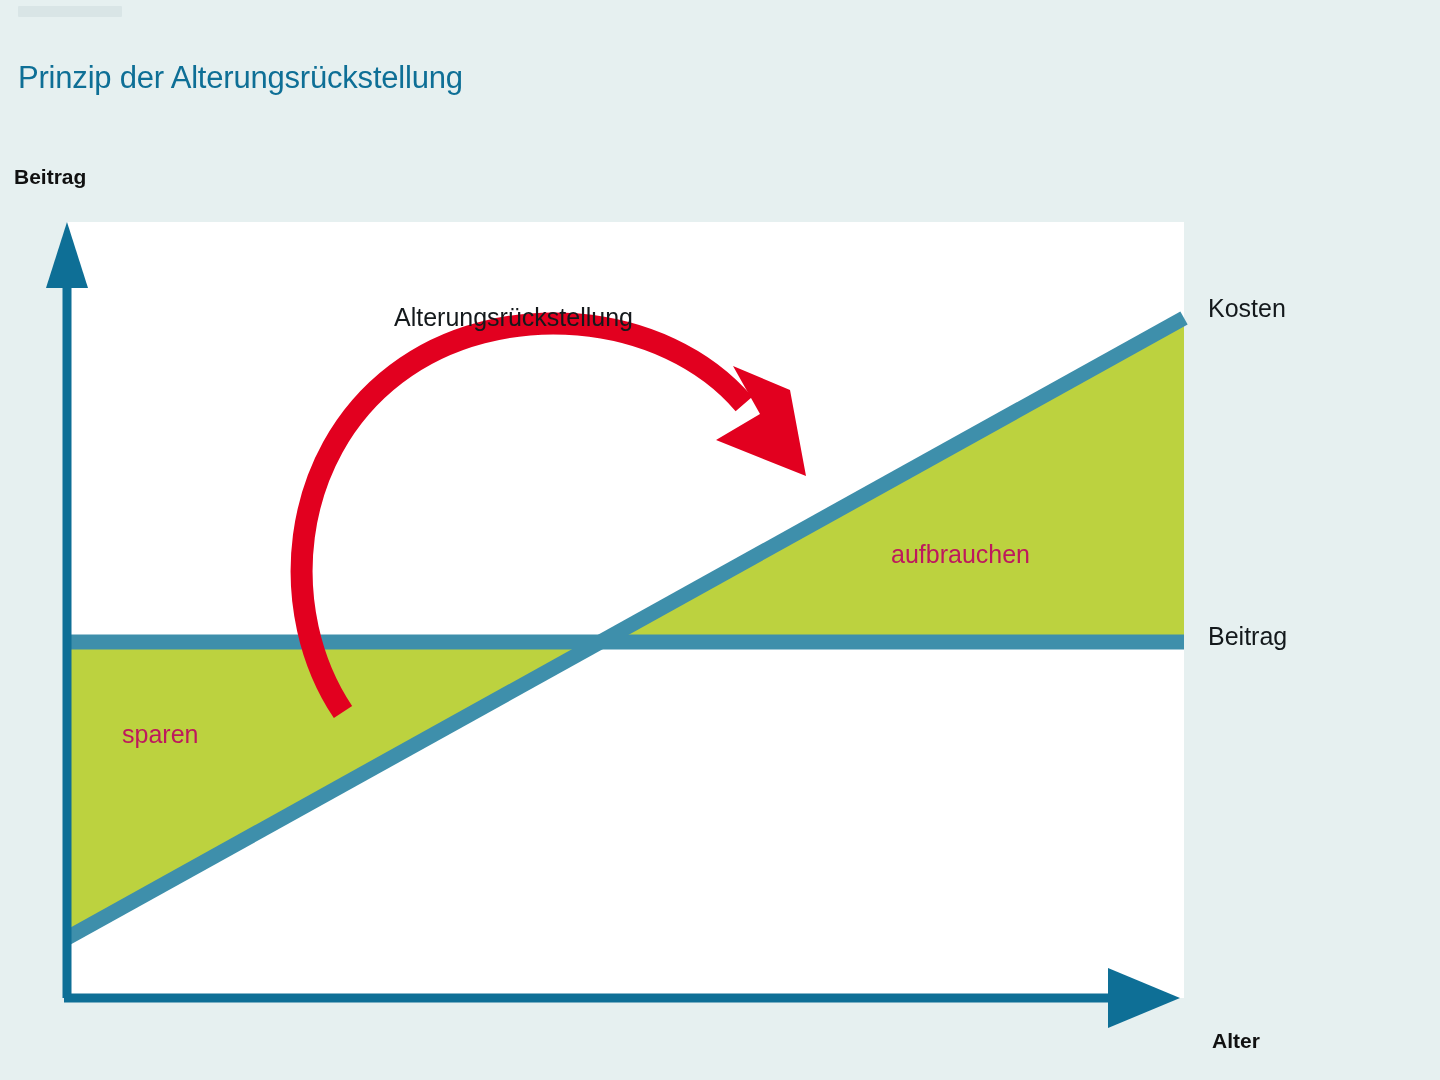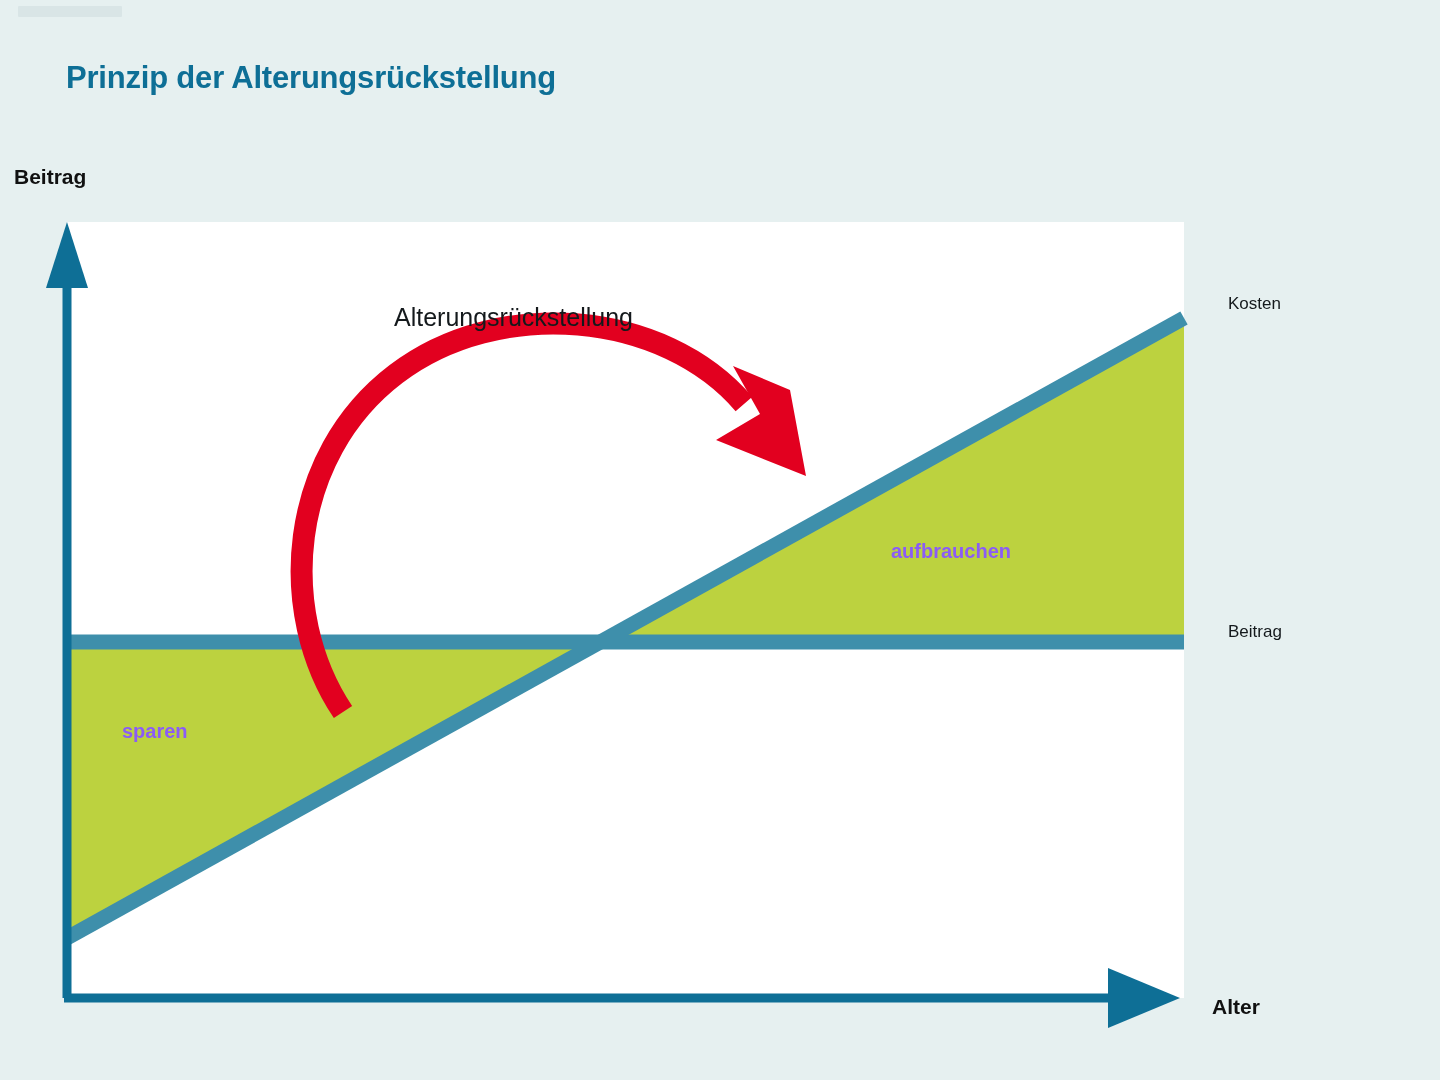--- a/index.html
+++ b/index.html
@@ -19,65 +19,63 @@
     width: 1440px;
     height: 1080px;
     background: #e6f0f0;
   }
   
   .title {
     position: absolute;
     left: 18px;
     top: 60px;
     font-size: 31px;
-    font-weight: bold;
+    font-weight: normal;
     letter-spacing: -0.2px;
     color: #0e6f96;
     white-space: nowrap;
-    margin-left: 48px;
   }
   
   .axis-caption {
     position: absolute;
     font-size: 21px;
     font-weight: bold;
     color: #111111;
     white-space: nowrap;
   }
   #y-axis-caption {
     left: 14px;
     top: 165px;
   }
   #x-axis-caption {
     left: 1212px;
-    top: 995px;
+    top: 1029px;
   }
   
   .series-label {
     position: absolute;
-    font-size: 17px;
+    font-size: 25px;
     font-weight: normal;
     color: #14191c;
     white-space: nowrap;
-    margin-left: 20px;
   }
   #label-kosten {
     left: 1208px;
     top: 294px;
   }
   #label-beitrag {
     left: 1208px;
     top: 622px;
   }
   
   .region-label {
     position: absolute;
-    font-size: 20px;
-    font-weight: bold;
-    color: #8b5cf6;
+    font-size: 25px;
+    font-weight: normal;
+    color: #be185d;
     white-space: nowrap;
   }
   #label-sparen {
     left: 122px;
     top: 720px;
     text-align: right;
   }
   #label-aufbrauchen {
     left: 891px;
     top: 540px;

